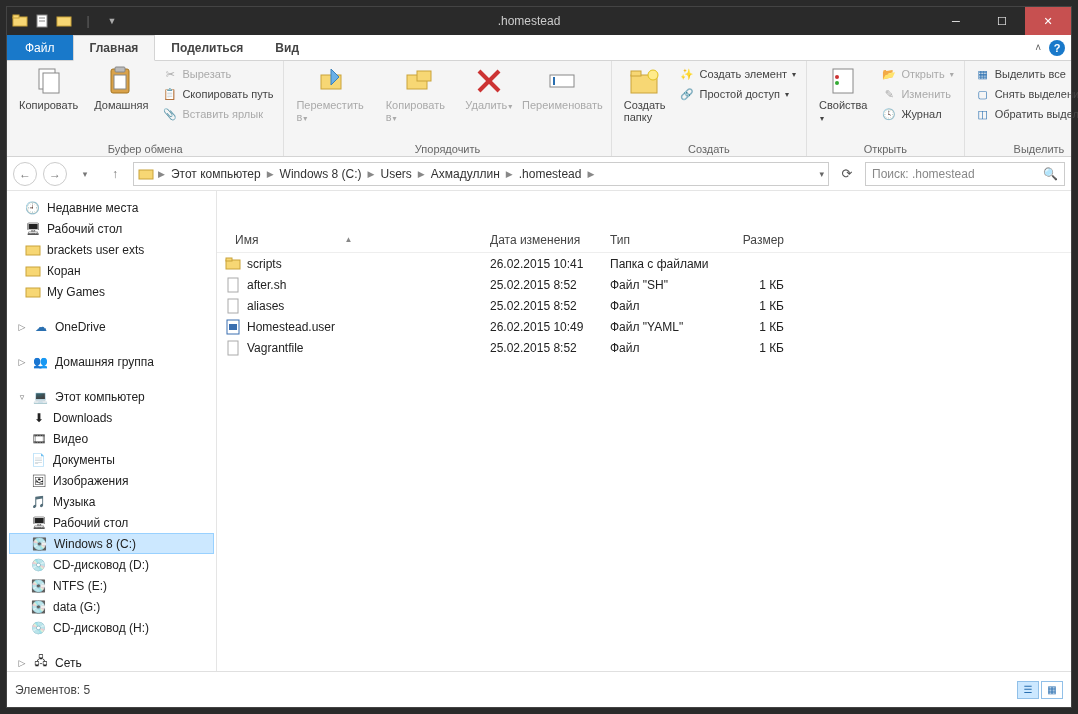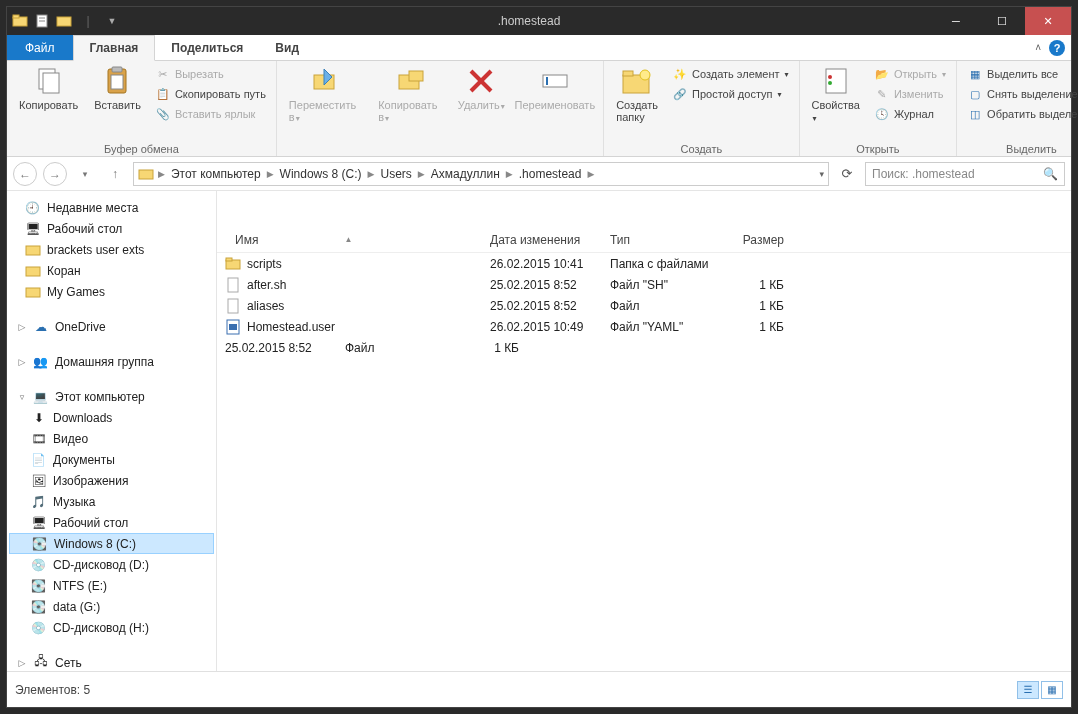--- a/index.html
+++ b/index.html
@@ -148,21 +148,21 @@
           <span>Копировать</span>
         </div>
         <div class="rbtn-lg">
           <span class="ico">
               <svg width="32" height="32">
                 <rect x="6" y="4" width="18" height="24" rx="2" fill="#d9a24a" stroke="#a47420"></rect>
                 <rect x="10" y="2" width="10" height="5" rx="1" fill="#bbb" stroke="#888"></rect>
                 <rect x="9" y="10" width="12" height="14" fill="#fff" stroke="#888"></rect>
               </svg>
             </span>
-          <span>Вставить</span>
+          <span>Домашняя</span>
         </div>
         <div class="rbtn-col">
           <div class="rbtn-sm dim">
               <span class="ico-s">✂</span>
               <span>Вырезать</span>
             </div>
           <div class="rbtn-sm">
               <span class="ico-s">📋</span>
               <span>Скопировать путь</span>
             </div>
@@ -207,20 +207,21 @@
         <div class="rbtn-lg dim">
           <span class="ico">
               <svg width="32" height="32">
                 <rect x="4" y="10" width="24" height="12" fill="#fff" stroke="#888"></rect>
                 <line x1="8" y1="12" x2="8" y2="20" stroke="#2a6fb0" stroke-width="2"></line>
               </svg>
             </span>
           <span>Переименовать</span>
         </div>
       </div>
+      <div class="rgroup-label">Упорядочить</div>
     </div>
 
     <div class="rgroup">
       <div class="rgroup-body">
         <div class="rbtn-lg">
           <span class="ico">
               <svg width="32" height="32">
                 <rect x="2" y="10" width="26" height="18" fill="#f7d774" stroke="#caa33a"></rect>
                 <rect x="2" y="6" width="10" height="5" fill="#f7d774" stroke="#caa33a"></rect>
                 <circle cx="24" cy="10" r="5" fill="#ffeb8a" stroke="#e0c020"></circle>
@@ -492,20 +493,28 @@
                   <rect x="4" y="5" width="8" height="6" fill="#3a6fb0"></rect>
                 </svg>
               </span>
               <span>Homestead.user</span>
             </div>
             <div class="col col-date">26.02.2015 10:49</div>
             <div class="col col-type">Файл "YAML"</div>
             <div class="col col-size">1 КБ</div>
           </div>
           <div class="frow">
+            <div class="col col-name">
+              <span class="file-ico">
+                <svg width="16" height="16">
+                  <rect x="3" y="1" width="10" height="14" fill="#fff" stroke="#aaa"></rect>
+                </svg>
+              </span>
+              <span>Vagrantfile</span>
+            </div>
             <div class="col col-date">25.02.2015 8:52</div>
             <div class="col col-type">Файл</div>
             <div class="col col-size">1 КБ</div>
           </div>
         </div>
     </div>
   </div>
 
   <div class="status">
     <span>Элементов: 5</span>

